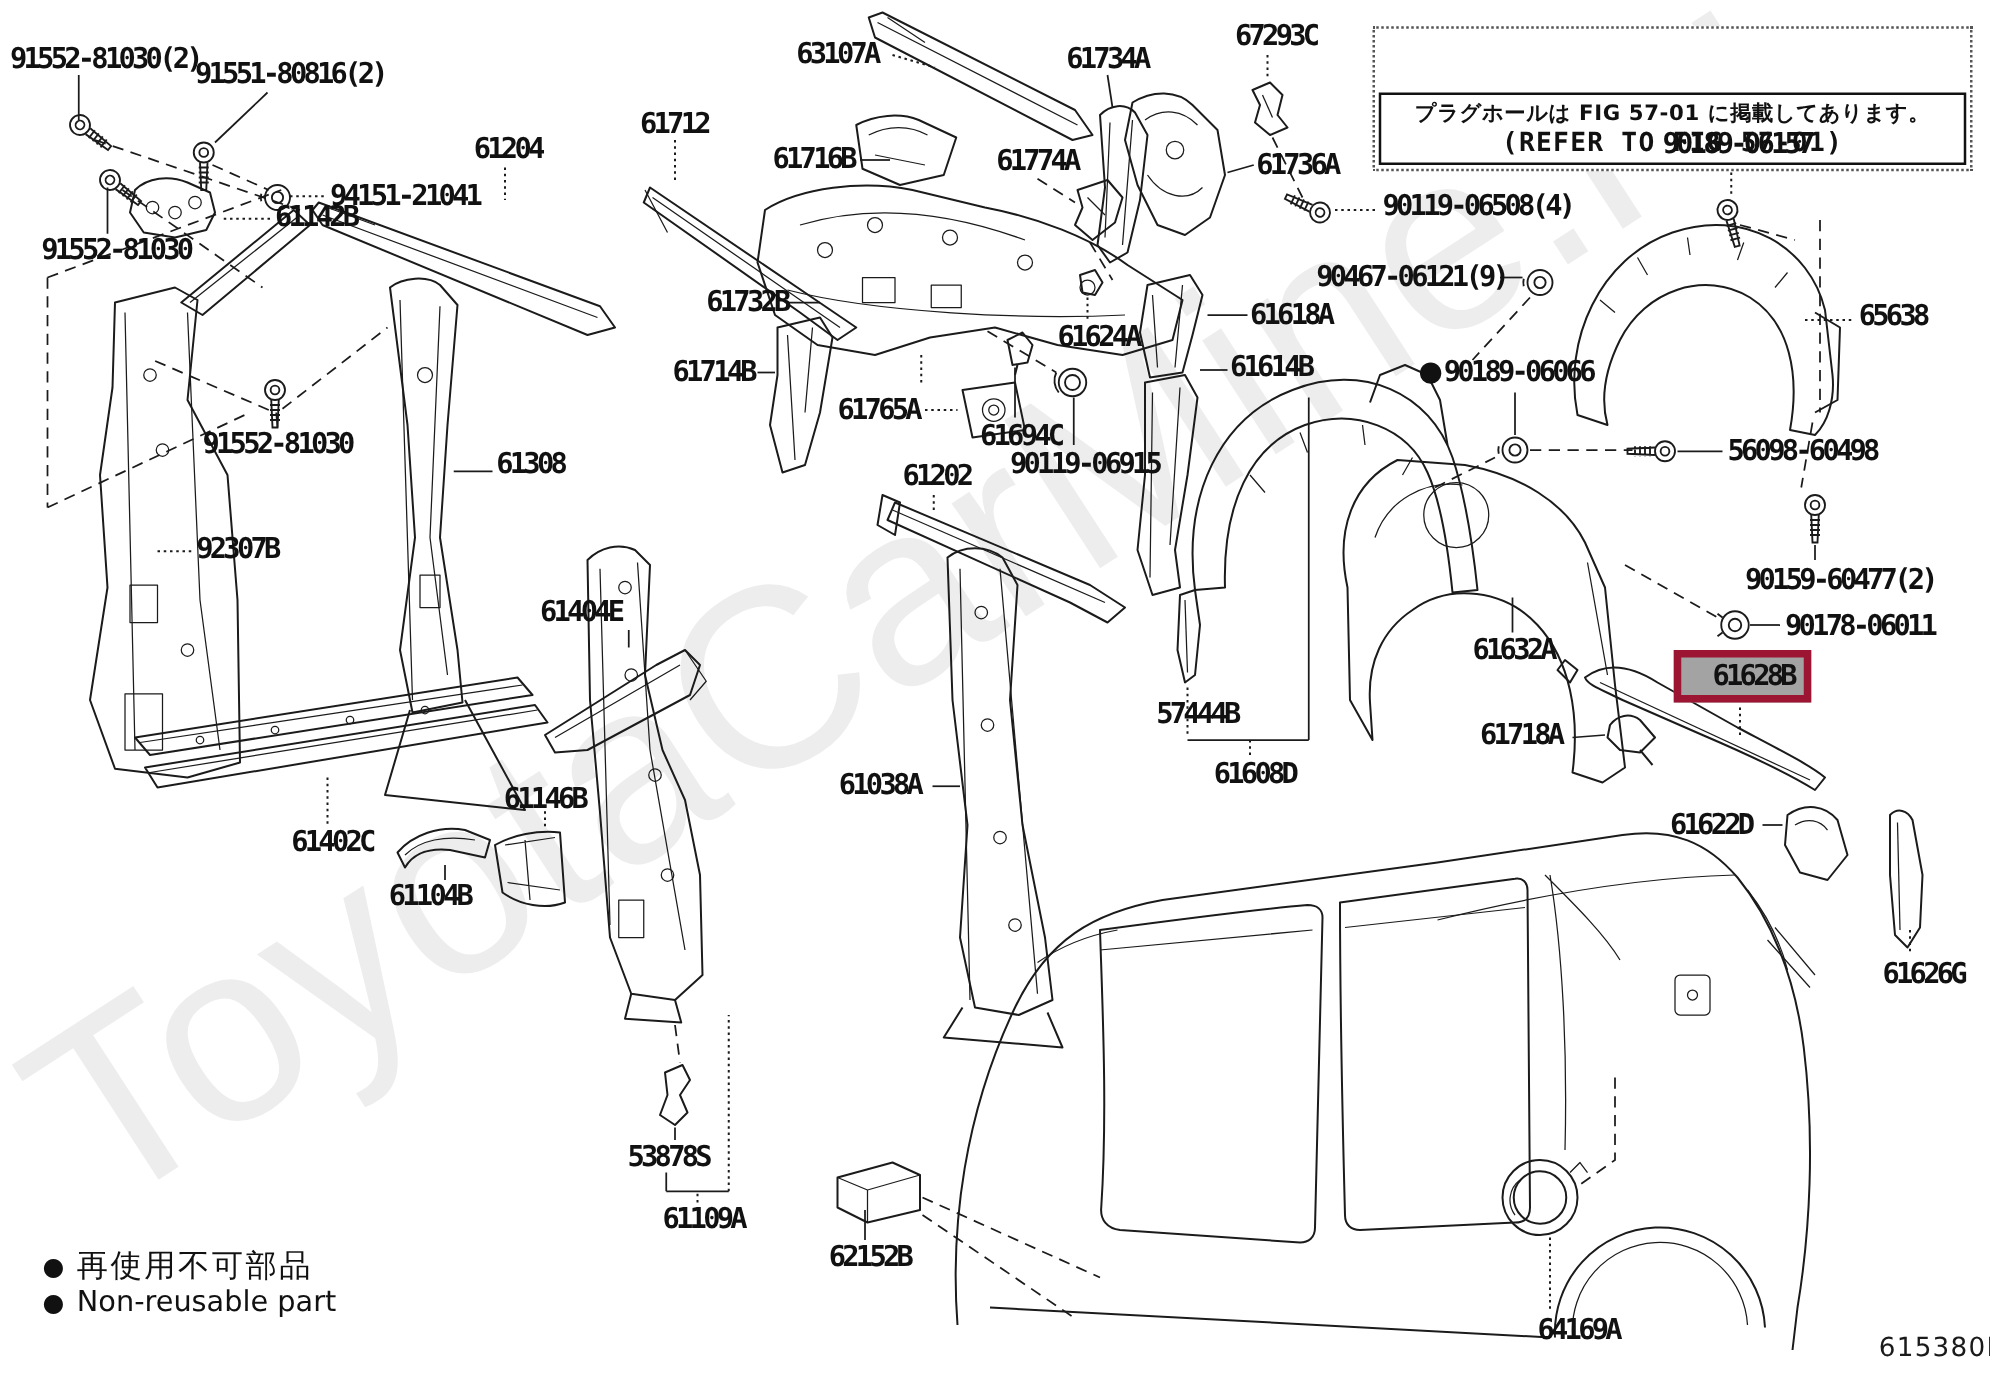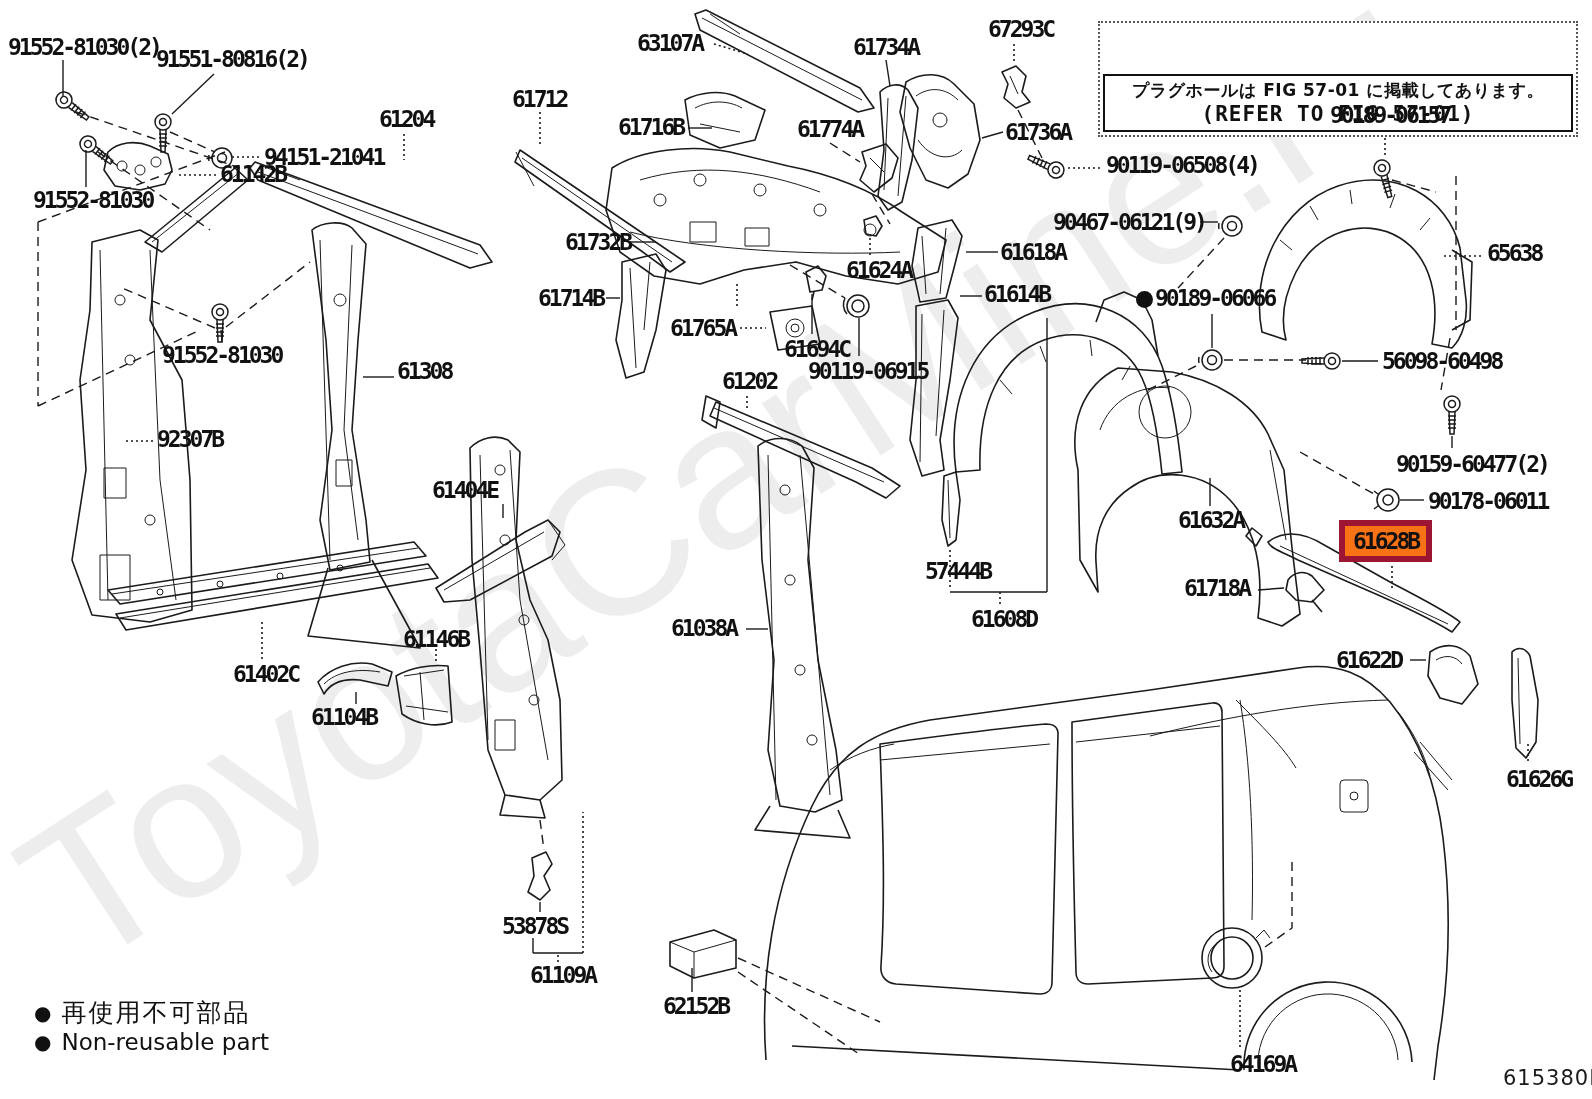--- a/index.html
+++ b/index.html
@@ -14,21 +14,21 @@
   svg.art{ position:absolute; left:0; top:0; }
   .p{ fill:none; stroke:var(--ink); stroke-width:1.6; stroke-linejoin:round; }
   .d{ fill:none; stroke:var(--ink); stroke-width:1; stroke-linejoin:round; }
   .ld{ fill:none; stroke:var(--ink); stroke-width:1.4; }
   .lds{ fill:none; stroke:var(--ink); stroke-width:1.4; stroke-dasharray:9 6; }
   .ldd{ fill:none; stroke:var(--ink); stroke-width:1.6; stroke-dasharray:2 3; }
   .hw{ fill:none; stroke:var(--ink); stroke-width:1.5; }
   .lbl{ position:absolute; font-family:"DejaVu Sans Mono","Liberation Mono",monospace;
         font-weight:bold; font-size:23px; letter-spacing:-3px; color:#111;
         white-space:nowrap; line-height:1; }
-  .lbl.hl{ border:6px solid var(--hl); background:#f97316; padding:4px 8px 3px 8px; }
+  .lbl.hl{ border:6px solid var(--hl); background:#a3a3a3; padding:4px 8px 3px 25px; }
   .nrdot{ display:inline-block; width:17px; height:17px; border-radius:50%;
           background:#111; margin-right:2px; vertical-align:-2px; }
   #noteBox{ position:absolute; left:1098px; top:21px; width:480px;
             border:2px dotted #555; padding:3px; background:#fff; }
   #noteBoxInner{ border:2px solid #111; padding:3px 6px 4px 6px; text-align:center;margin-top:48px; }
   .nb-jp{ font-size:17px; font-weight:600; color:#111; letter-spacing:0.5px; }
   .nb-en{ font-size:16px; color:#111; margin-top:1px; }
   .nb-ref{ font-size:21px; font-weight:bold; color:#111; letter-spacing:1px;
            font-family:"DejaVu Sans Mono","Liberation Mono",monospace; margin-top:0px; }
   #legend{ position:absolute; left:34px; top:998px; color:#111; }

